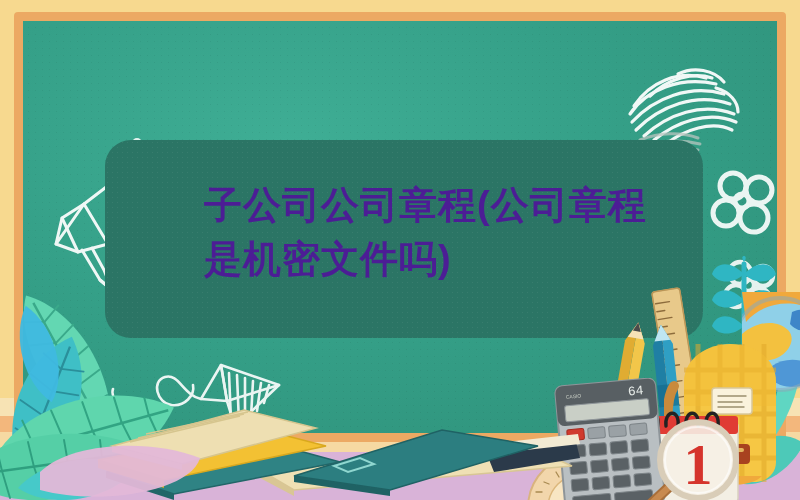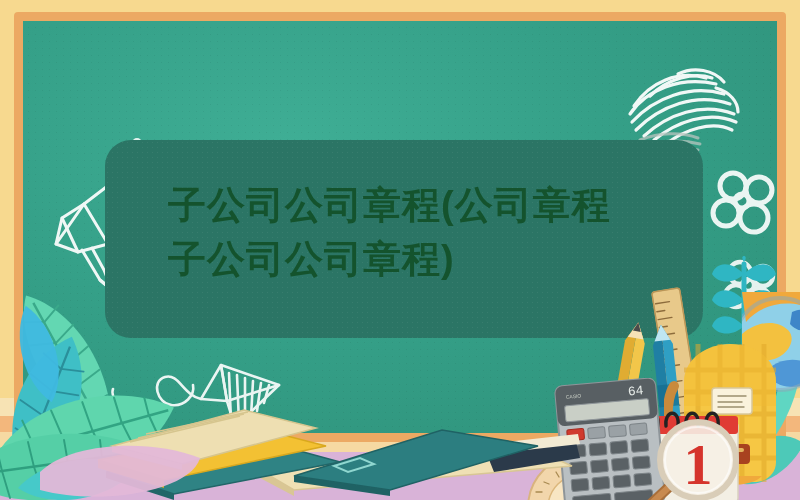--- a/index.html
+++ b/index.html
@@ -92,26 +92,27 @@
   }
 
   
   .title-wrap {
     position: absolute;
     left: 168px;
     top: 178px;
     width: 520px;
   }
   .title-line {
-    color: #14532d;
+    color: #4c1d95;
     font-size: 38px;
     font-weight: bold;
     line-height: 54px;
     letter-spacing: 1px;
     white-space: nowrap;
+    margin-left: 36px;
   }
 
   
   .chalk { position: absolute; }
   .chalk svg { display: block; overflow: visible; }
   .chalk-cloud     { left: 620px; top: 48px;  }
 
   
   .leaf { position: absolute; }
   .leaf svg { display: block; }
@@ -253,21 +254,21 @@
         </g>
       </svg>
     </div>
 
   </div>
 
   <div class="frame"></div>
 
   <div class="title-wrap">
     <div class="title-line">子公司公司章程(公司章程</div>
-    <div class="title-line">子公司公司章程)</div>
+    <div class="title-line">是机密文件吗)</div>
   </div>
 
   <div class="leaf" style="left:-6px;top:280px;">
     <svg width="150" height="180" viewBox="0 0 150 180">
       <g transform="rotate(-28 75 90)">
         <path d="M72 4 C110 40, 116 118, 78 172 C40 118, 40 40, 72 4 Z" fill="#63d7b2"></path>
         <path d="M75 14 L77 166" stroke="#3aa98a" stroke-width="2.4" fill="none"></path>
         <g stroke="#3aa98a" stroke-width="1.9" fill="none" stroke-linecap="round">
           <path d="M76 36 L56 26"></path>
             <path d="M76 36 L96 28"></path>

